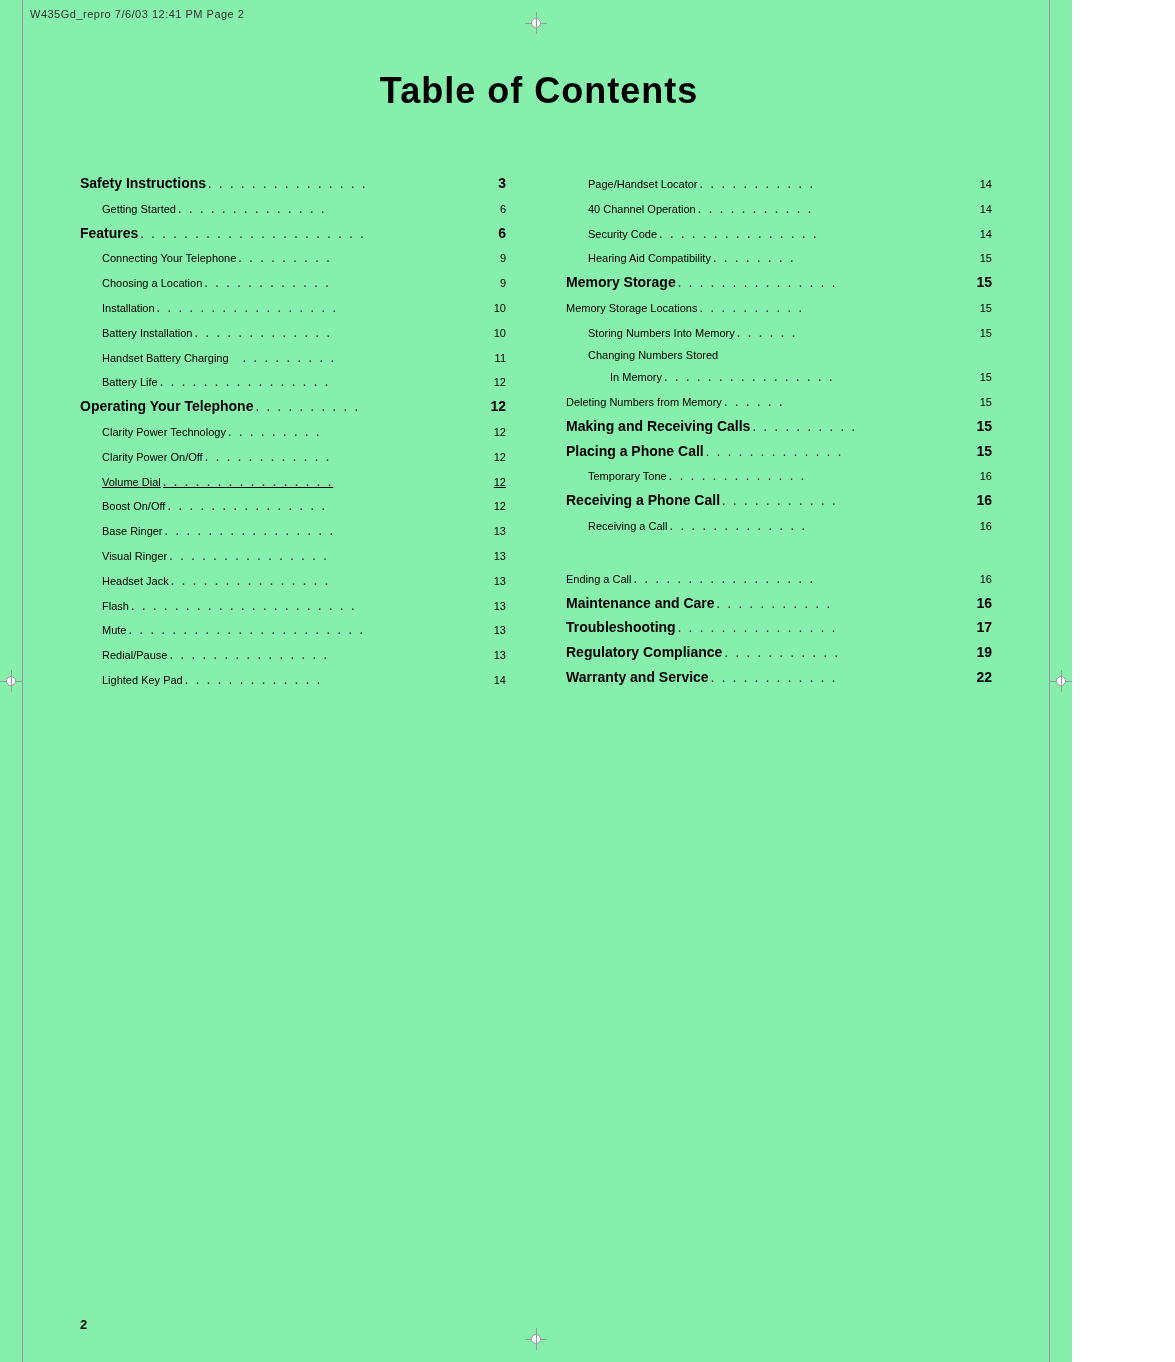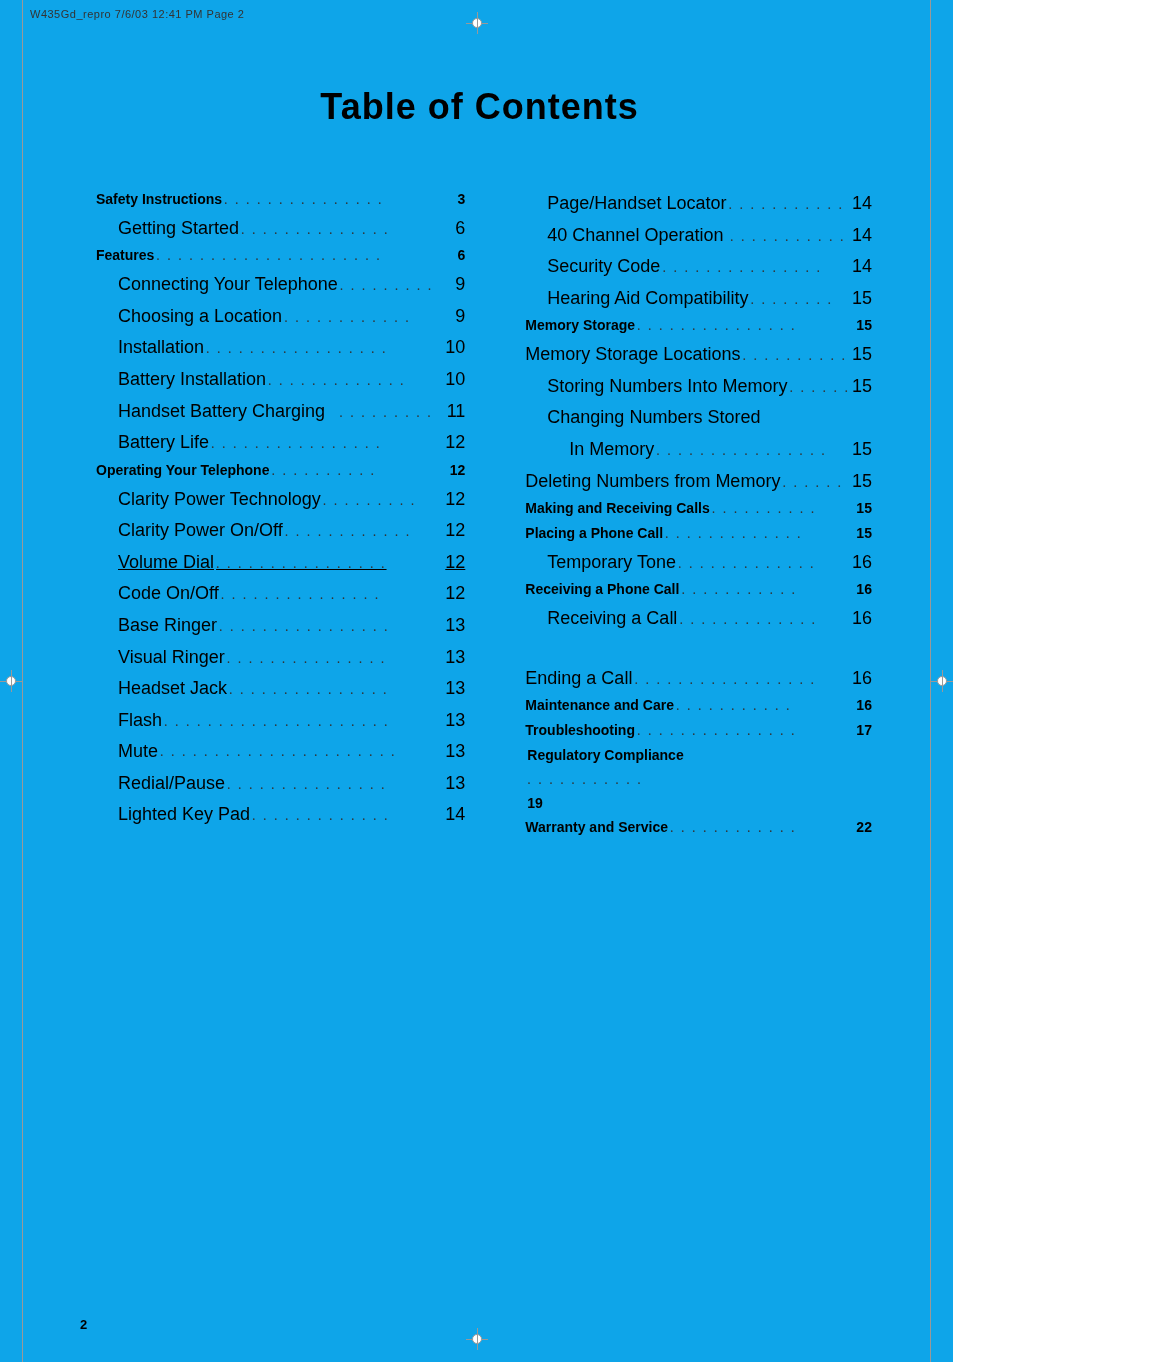--- a/index.html
+++ b/index.html
@@ -11,25 +11,25 @@
     body {
       background: #ffffff;
       font-family: 'Times New Roman', Times, serif;
       width: 1175px;
       min-height: 1362px;
       position: relative;
       overflow-x: hidden;
     }
 
     .page-wrapper {
-      width: 953px;
+      width: 1072px;
       min-height: 1362px;
-      background: #0ea5e9;
+      background: #86efac;
       position: relative;
-      padding: 16px;
+      padding: 0;
     }
 
     
     .header-bar {
       position: absolute;
       top: 8px;
       left: 30px;
       font-size: 11px;
       font-family: Arial, sans-serif;
       color: #333;
@@ -162,21 +162,21 @@
 
     .toc-bold {
       font-weight: bold;
       font-family: Arial, Helvetica, sans-serif;
       font-size: 14px;
     }
 
     .toc-normal {
       font-weight: normal;
       font-family: Arial, Helvetica, sans-serif;
-      font-size: 18px;
+      font-size: 11px;
     }
 
     .page-number {
       position: absolute;
       bottom: 30px;
       left: 80px;
       font-size: 13px;
       font-family: Arial, sans-serif;
       font-weight: bold;
     }
@@ -270,21 +270,21 @@
           <span class="toc-label toc-normal">Clarity Power On/Off</span>
           <span class="toc-dots"> . . . . . . . . . . . .</span>
           <span class="toc-page toc-normal">12</span>
         </div>
         <div class="toc-entry" style="padding-left: 22px; text-decoration: underline;">
           <span class="toc-label toc-normal">Volume Dial</span>
           <span class="toc-dots"> . . . . . . . . . . . . . . . .</span>
           <span class="toc-page toc-normal">12</span>
         </div>
         <div class="toc-entry" style="padding-left: 22px;">
-          <span class="toc-label toc-normal">Code On/Off</span>
+          <span class="toc-label toc-normal">Boost On/Off</span>
           <span class="toc-dots"> . . . . . . . . . . . . . . .</span>
           <span class="toc-page toc-normal">12</span>
         </div>
         <div class="toc-entry" style="padding-left: 22px;">
           <span class="toc-label toc-normal">Base Ringer</span>
           <span class="toc-dots"> . . . . . . . . . . . . . . . .</span>
           <span class="toc-page toc-normal">13</span>
         </div>
         <div class="toc-entry" style="padding-left: 22px;">
           <span class="toc-label toc-normal">Visual Ringer</span>
@@ -317,21 +317,21 @@
           <span class="toc-page toc-normal">14</span>
         </div>
       </div>
 
     <div class="column" id="right-col">
         <div class="toc-entry" style="padding-left: 22px;">
           <span class="toc-label toc-normal">Page/Handset Locator</span>
           <span class="toc-dots"> . . . . . . . . . . .</span>
           <span class="toc-page toc-normal">14</span>
         </div>
-        <div class="toc-entry" style="padding-left: 22px; text-align: center;">
+        <div class="toc-entry" style="padding-left: 22px;">
           <span class="toc-label toc-normal">40 Channel Operation</span>
           <span class="toc-dots"> . . . . . . . . . . .</span>
           <span class="toc-page toc-normal">14</span>
         </div>
         <div class="toc-entry" style="padding-left: 22px;">
           <span class="toc-label toc-normal">Security Code</span>
           <span class="toc-dots"> . . . . . . . . . . . . . . .</span>
           <span class="toc-page toc-normal">14</span>
         </div>
         <div class="toc-entry" style="padding-left: 22px;">
@@ -401,21 +401,21 @@
         <div class="toc-entry" style="padding-left: 0px;">
           <span class="toc-label toc-bold">Maintenance and Care</span>
           <span class="toc-dots"> . . . . . . . . . . .</span>
           <span class="toc-page toc-bold">16</span>
         </div>
         <div class="toc-entry" style="padding-left: 0px;">
           <span class="toc-label toc-bold">Troubleshooting</span>
           <span class="toc-dots"> . . . . . . . . . . . . . . .</span>
           <span class="toc-page toc-bold">17</span>
         </div>
-        <div class="toc-entry" style="padding-left: 0px; flex-direction: column;">
+        <div class="toc-entry" style="padding-left: 0px;">
           <span class="toc-label toc-bold">Regulatory Compliance</span>
           <span class="toc-dots"> . . . . . . . . . . .</span>
           <span class="toc-page toc-bold">19</span>
         </div>
         <div class="toc-entry" style="padding-left: 0px;">
           <span class="toc-label toc-bold">Warranty and Service</span>
           <span class="toc-dots"> . . . . . . . . . . . .</span>
           <span class="toc-page toc-bold">22</span>
         </div>
       </div>

